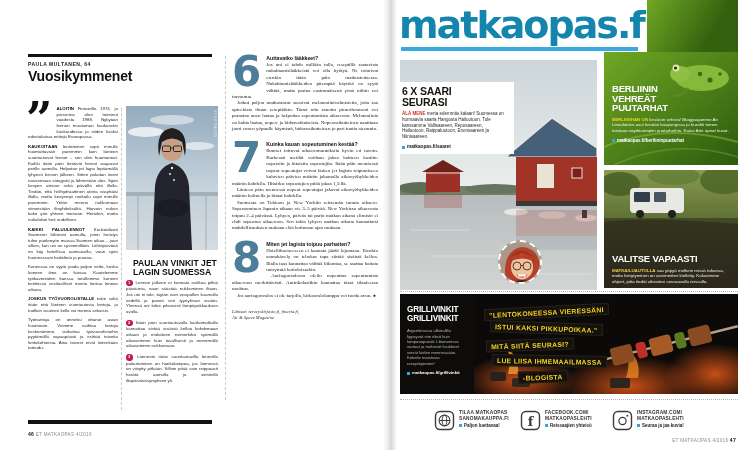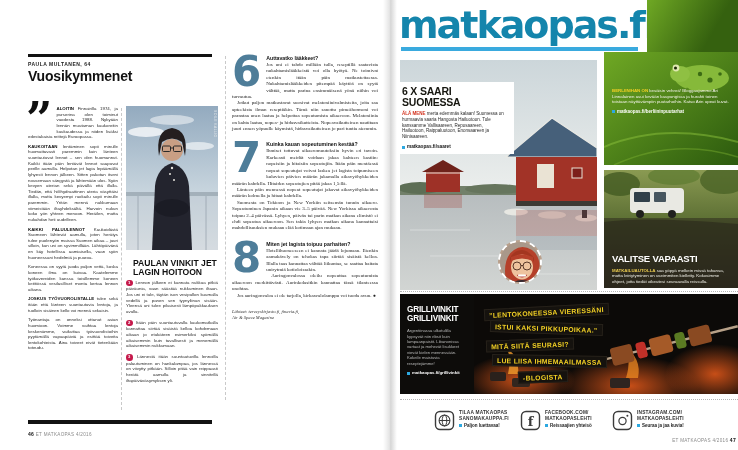--- a/index.html
+++ b/index.html
@@ -134,21 +134,21 @@
         <rect x="47.5" y="40" width="8" height="5.5" rx="1" fill="none" stroke="#2a2a2a" stroke-width="1"></rect>
         <line x1="44.5" y1="42" x2="47.5" y2="42" stroke="#2a2a2a" stroke-width="1"></line>
         <circle cx="46" cy="62" r="1.2" fill="#e8e4de"></circle>
         <circle cx="44" cy="68" r="1" fill="#e8e4de"></circle>
         <circle cx="48" cy="74" r="1" fill="#e8e4de"></circle>
       </svg>
       <div id="photo-credit">SOILE KALLIO</div>
     </div>
     <div class="tips-h">
       <span>PAULAN VINKIT JET</span><br>
-      <span>LAGIN HOITOON</span>
+      <span>LAGIN SUOMESSA</span>
     </div>
     <p class="tip"><span class="tipnum">1</span> <span>Lennon jälkeen ei kannata nukkua pitkiä päiväunia, vaan säästää nukkuminen iltaan. Jos uni ei tule, täytän ison vesipullon kuumalla vedellä ja panen sen tyynyliinan sisään. Yleensä uni tulee pikaisesti lämpöpakkauksen avulla.</span></p>
     <p class="tip"><span class="tipnum">2</span> <span>Itään päin suuntautuvalla kaukomatkalla kannattaa siirtää sisäistä kelloa kohdemaan aikaan jo etukäteen esimerkiksi syömällä aikaisemmin kuin tavallisesti ja menemällä aikaisemmin nukkumaan.</span></p>
     <p class="tip"><span class="tipnum">3</span> <span>Lännestä itään suuntautuvilla lennoilla palautuminen on hankalampaa, jos lännessä on viivytty pitkään. Silloin pitää vain reippaasti herätä aamulla ja sinnitellä iltapäiväväsymyksen yli.</span></p>
   </div>
 
   <div class="abs vsep" id="sep1"></div>
   <div class="abs vsep" id="sep2"></div>
 
   <div class="abs" id="lp-col3">
@@ -223,21 +223,21 @@
       <rect x="24" y="134" width="38" height="14" fill="#9e3127" opacity=".25"></rect>
       <line x1="10" y1="170" x2="70" y2="170" stroke="#fff" stroke-width="1" opacity=".35"></line>
       <line x1="30" y1="196" x2="120" y2="196" stroke="#fff" stroke-width="1" opacity=".3"></line>
       <line x1="100" y1="214" x2="190" y2="214" stroke="#fff" stroke-width="1" opacity=".3"></line>
     </svg>
   </div>
 
   <div class="abs" id="saari-box">
     <div class="sec-title">
       <span>6 X SAARI</span><br>
-      <span>SUOMESSA</span>
+      <span>SEURASI</span>
     </div>
     <p class="sec-body"><span class="lead-red">ÄLÄ MENE</span> <span>merta edemmäs kalaan! Suomessa on hurmaavia saaria Hangosta Hailuotoon. Tule kanssamme Vallisaareen, Reposaareen, Hailuotoon, Raippaluotoon, Enonsaareen ja Niinisaareen.</span></p>
     <div class="linkline"><span class="bullet"></span><span>matkaopas.fi/saaret</span></div>
   </div>
 
   <div class="abs" id="avatar">
     <svg width="44" height="44" viewBox="0 0 44 44">
       <rect width="44" height="44" fill="#a9988a"></rect>
       <path d="M6,40 Q2,16 14,8 Q22,2 32,8 Q43,16 39,40 L32,44 L12,44 Z" fill="#b5402a"></path>
       <ellipse cx="22" cy="25" rx="11" ry="12.5" fill="#eec39e"></ellipse>
@@ -267,20 +267,25 @@
       <ellipse cx="98" cy="26" rx="27" ry="13" fill="#86b93a"></ellipse>
       <ellipse cx="76" cy="22" rx="10" ry="8" fill="#8fc043"></ellipse>
       <circle cx="72" cy="16" r="3.4" fill="#dfe8b0"></circle>
       <circle cx="71.5" cy="16" r="1.5" fill="#1d2a08"></circle>
       <circle cx="96" cy="22" r="2.2" fill="#3c6b14"></circle>
       <circle cx="106" cy="28" r="2.6" fill="#3c6b14"></circle>
       <circle cx="116" cy="22" r="1.8" fill="#3c6b14"></circle>
       <path d="M84,36 Q80,44 70,44" stroke="#5a8a20" stroke-width="2.4" fill="none"></path>
     </svg>
     <div class="txt">
+      <div class="sec-title">
+        <span>BERLIININ</span><br>
+        <span>VEHREÄT</span><br>
+        <span>PUUTARHAT</span>
+      </div>
       <p class="sec-body"><span class="lead-yel">BERLIINIHÄN ON</span> <span>kesäisin vehreä! Bloggaajamme Ari Linnalainen asui kevään kaupungissa ja hurahti toinen toistaan näyttävämpiin puutarhoihin. Katso Arin upeat kuvat.</span></p>
       <div class="linkline"><span class="bullet"></span><span>matkaopas.fi/berliininpuutarhat</span></div>
     </div>
   </div>
 
   <div class="abs" id="camper">
     <svg class="abs" style="left:0;top:0" width="134" height="118" viewBox="0 0 134 118">
       <defs>
         <linearGradient id="gard" x1="0" y1="0" x2="0" y2="1">
           <stop offset="0" stop-color="#8a9a52"></stop>

